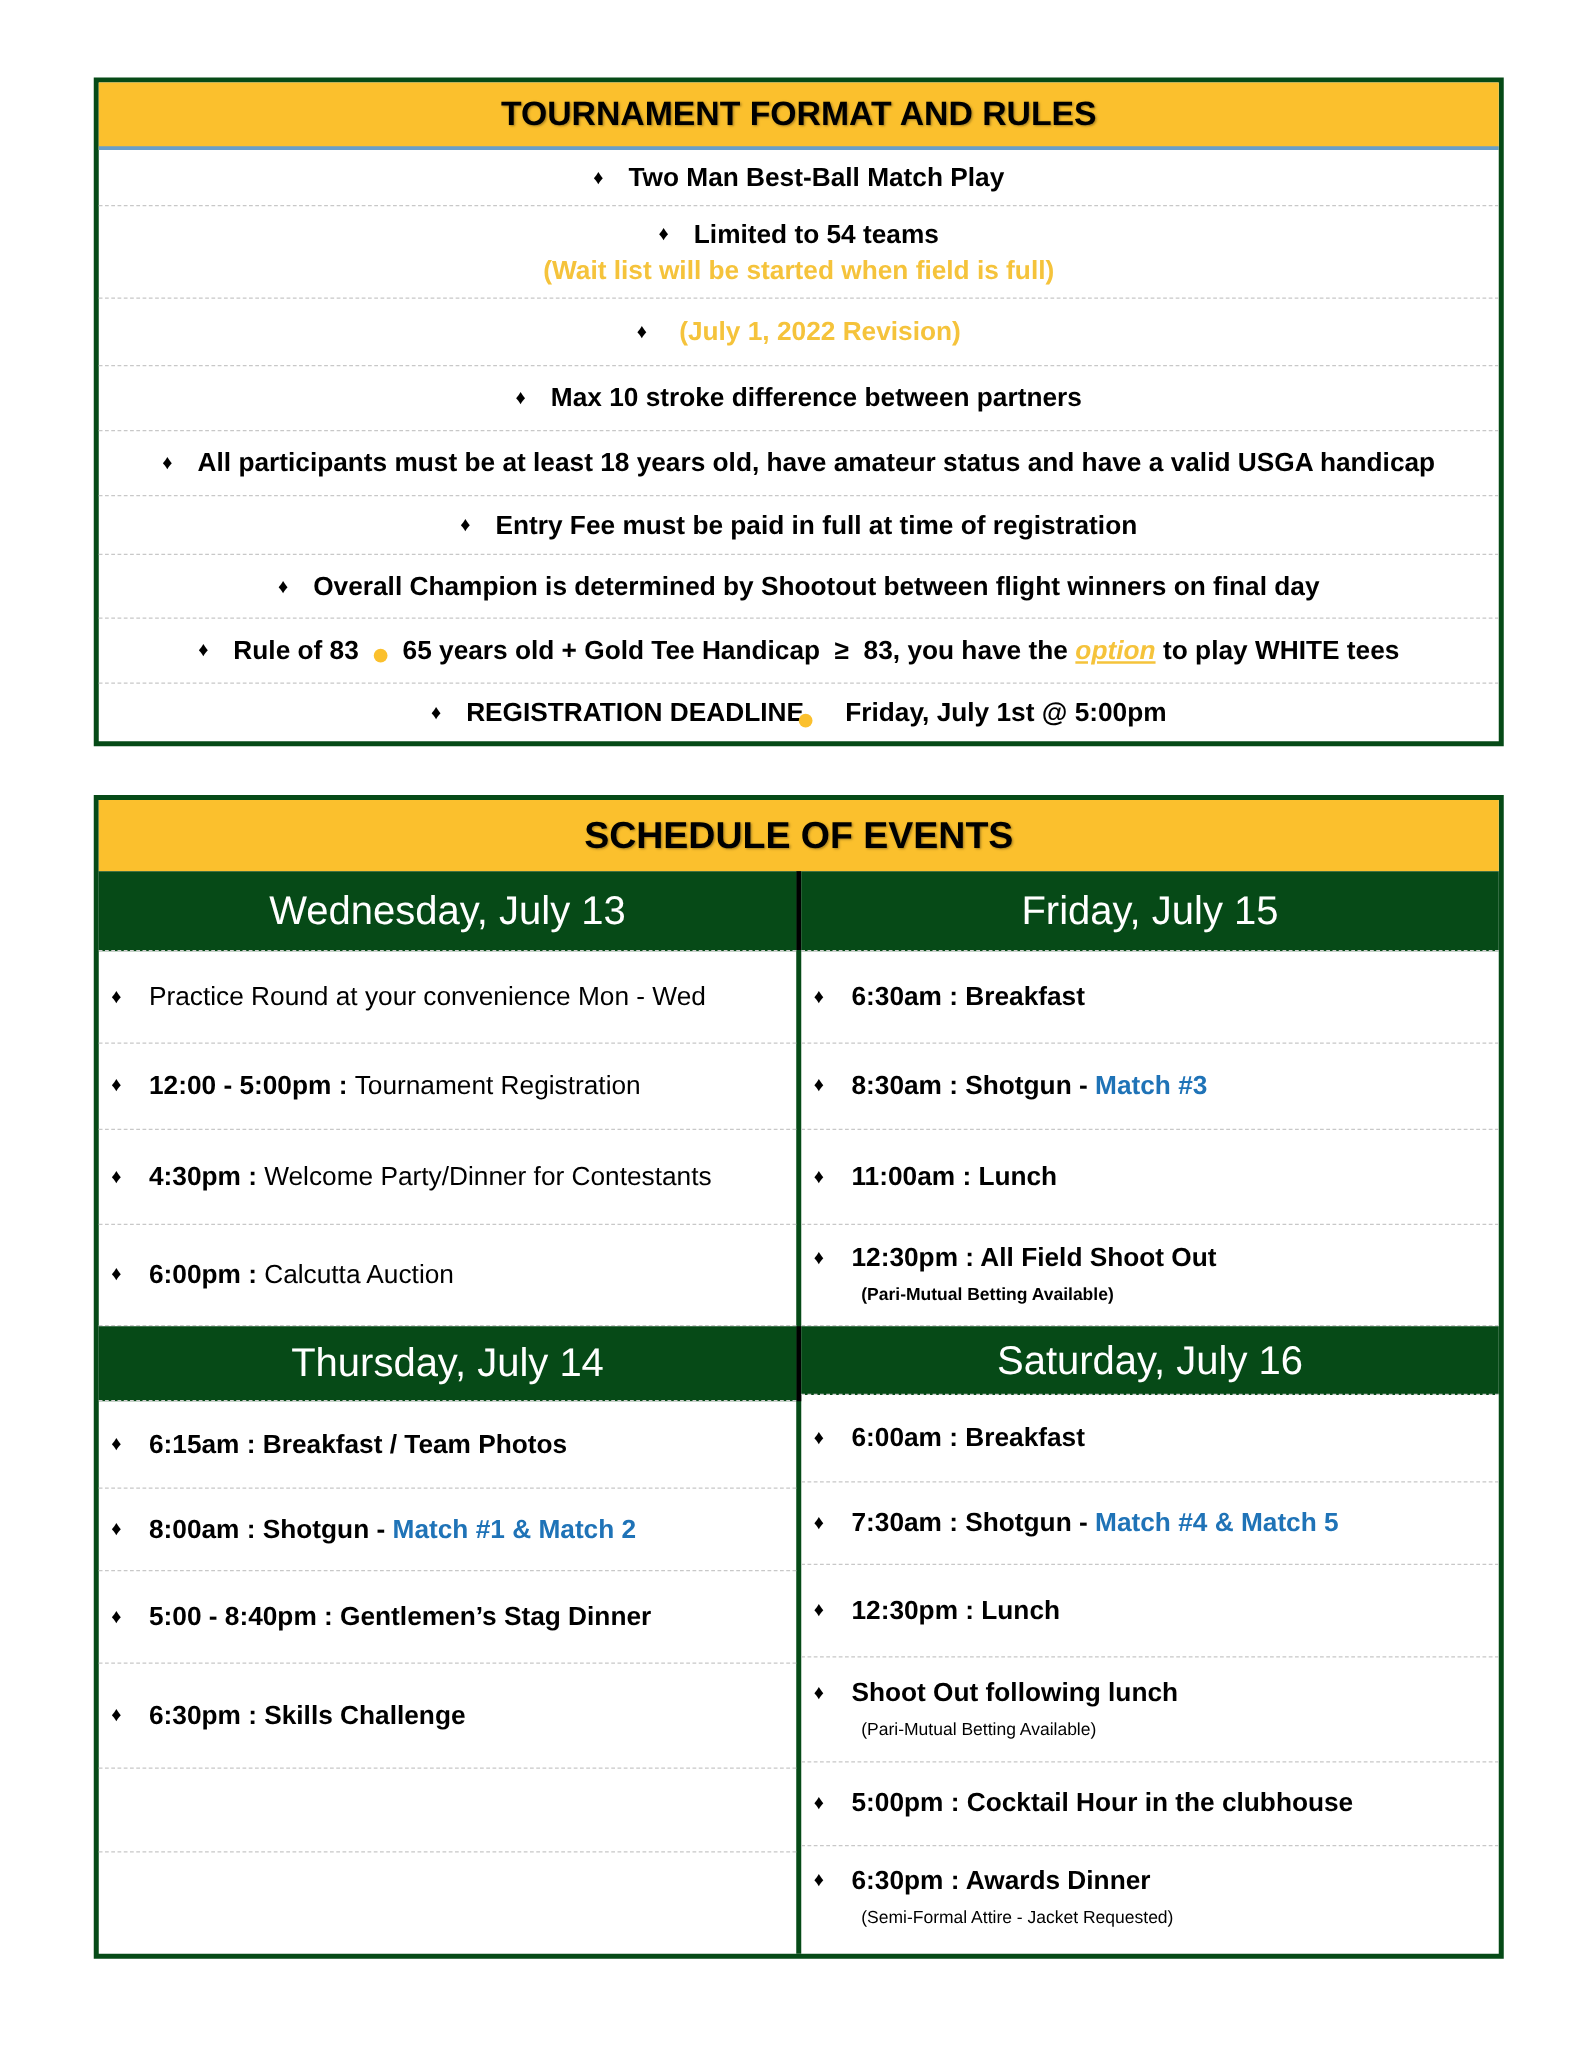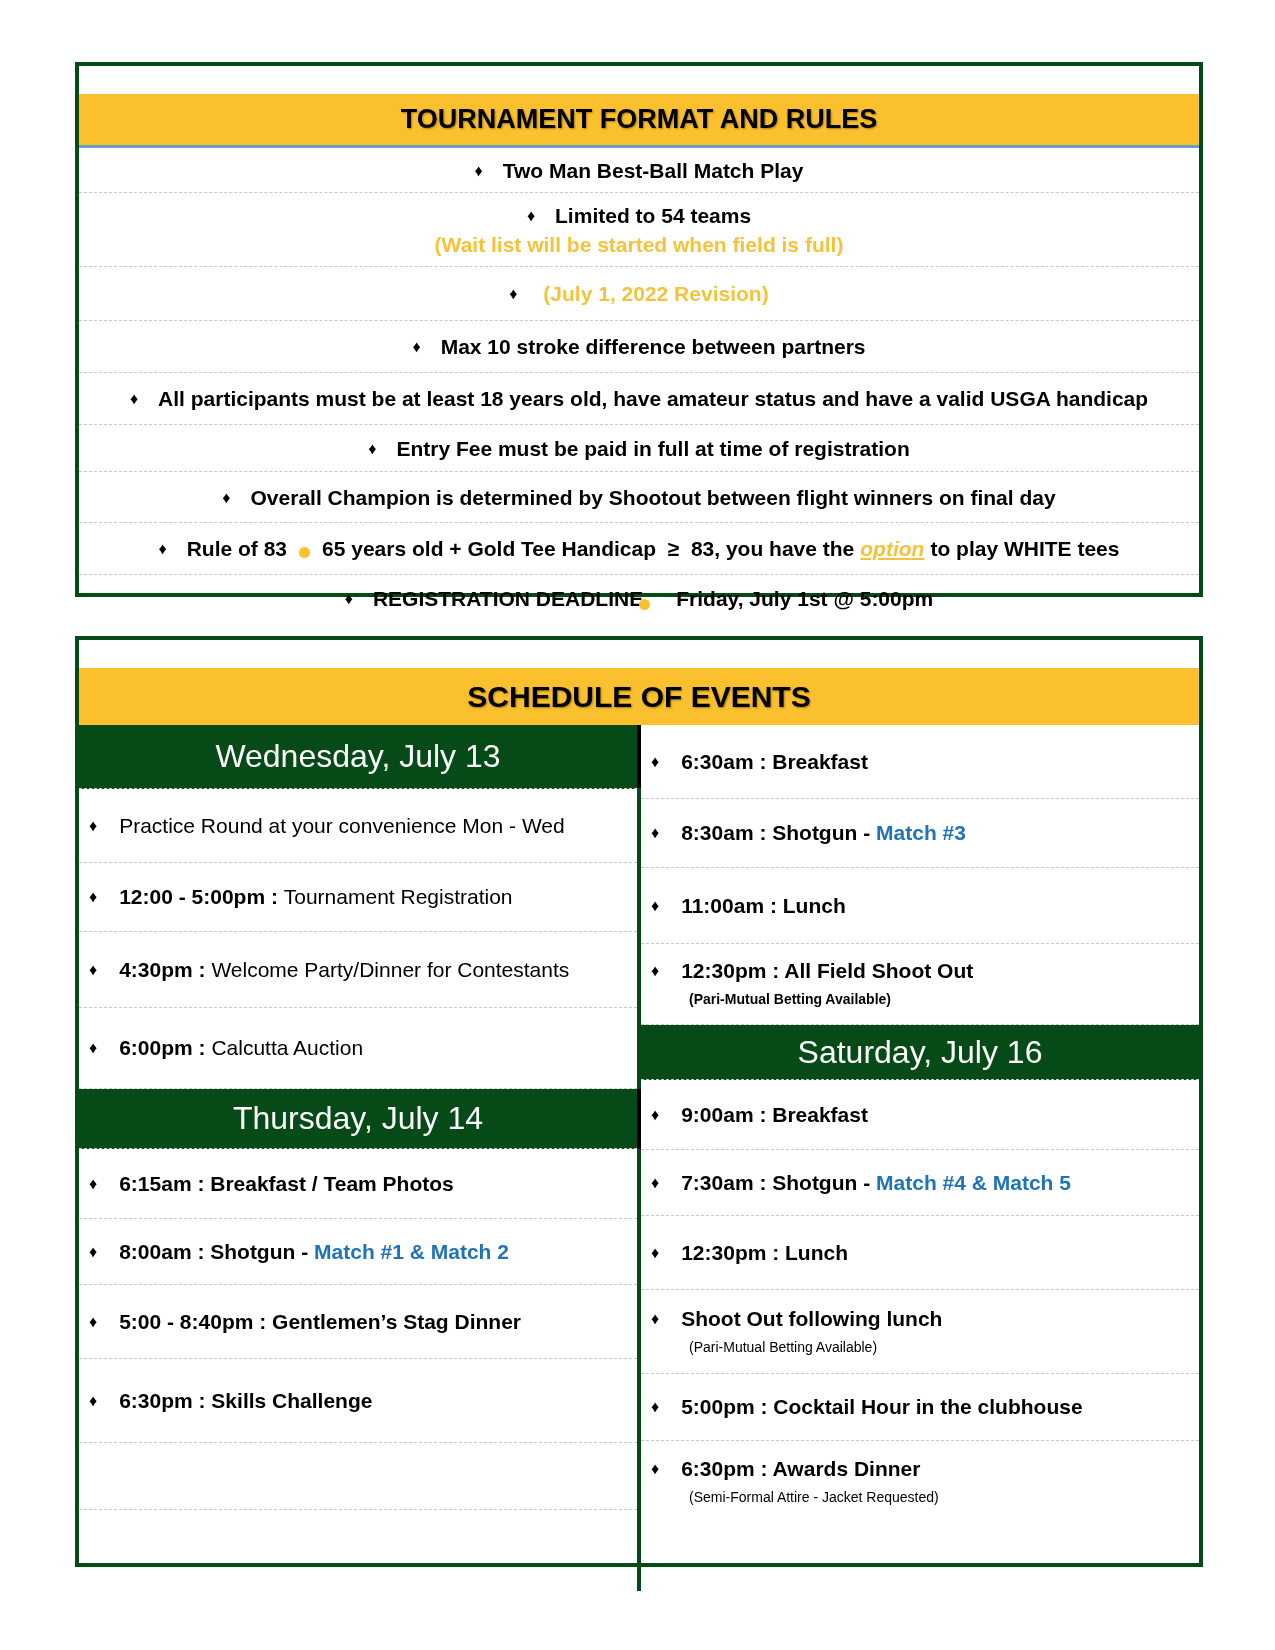--- a/index.html
+++ b/index.html
@@ -6,21 +6,21 @@
   html, body { width: 1275px; height: 1650px; background: #ffffff; overflow: hidden; }
   body { position: relative; font-family: "Liberation Sans", "DejaVu Sans", sans-serif; color: #000; }
 
   .box { position: absolute; left: 75px; width: 1128px; border: 4px solid #064a17; background: #fff; }
   #box-rules { top: 62px; height: 535px; }
   #box-schedule { top: 636px; height: 931px; }
 
   .banner {
     background: #fbc02d; text-align: center; font-weight: bold; color: #000;
     text-shadow: 1px 1px 2px rgba(0,0,0,0.35);
-    display: flex; align-items: center; justify-content: center; margin-top: 28px;
+    display: flex; align-items: center; justify-content: center;
   }
   #box-rules .banner { height: 54px; font-size: 27px; border-bottom: 3px solid #6a9fc7; }
   #box-schedule .banner { height: 57px; font-size: 30px; }
 
   .rule-row {
     border-bottom: 1px dashed #c8c8c8; display: flex; flex-direction: column;
     align-items: center; justify-content: center; text-align: center;
     font-weight: bold; font-size: 21px; line-height: 29px;
   }
   .rule-row:last-child { border-bottom: none; }
@@ -177,20 +177,21 @@
         <div class="ev-main ev-bold">
             <span class="diamond">♦</span>
             <span>6:30pm : Skills Challenge</span>
           </div>
       </div>
       <div class="ev-row" style="height:67px"></div>
       <div class="ev-row" style="height:81px;border-bottom:none"></div>
     </div>
 
     <div class="col col-right">
+      <div class="day-header" style="height:64px">Friday, July 15</div>
 
       <div class="ev-row" style="height:74px">
         <div class="ev-main ev-bold">
             <span class="diamond">♦</span>
             <span>6:30am : Breakfast</span>
           </div>
       </div>
       <div class="ev-row" style="height:69px">
         <div class="ev-main ev-bold"><span class="diamond">♦</span><span>8:30am : Shotgun -</span>&nbsp;<span class="blue">Match #3</span></div>
       </div>
@@ -206,21 +207,21 @@
             <span>12:30pm : All Field Shoot Out</span>
           </div>
         <div class="ev-sub bold">(Pari-Mutual Betting Available)</div>
       </div>
 
       <div class="day-header" style="height:55px">Saturday, July 16</div>
 
       <div class="ev-row" style="height:70px">
         <div class="ev-main ev-bold">
             <span class="diamond">♦</span>
-            <span>9:00am : Breakfast</span>
+            <span>6:00am : Breakfast</span>
           </div>
       </div>
       <div class="ev-row" style="height:66px">
         <div class="ev-main ev-bold"><span class="diamond">♦</span><span>7:30am : Shotgun -</span>&nbsp;<span class="blue">Match #4 &amp; Match 5</span></div>
       </div>
       <div class="ev-row" style="height:74px">
         <div class="ev-main ev-bold">
             <span class="diamond">♦</span>
             <span>12:30pm : Lunch</span>
           </div>

